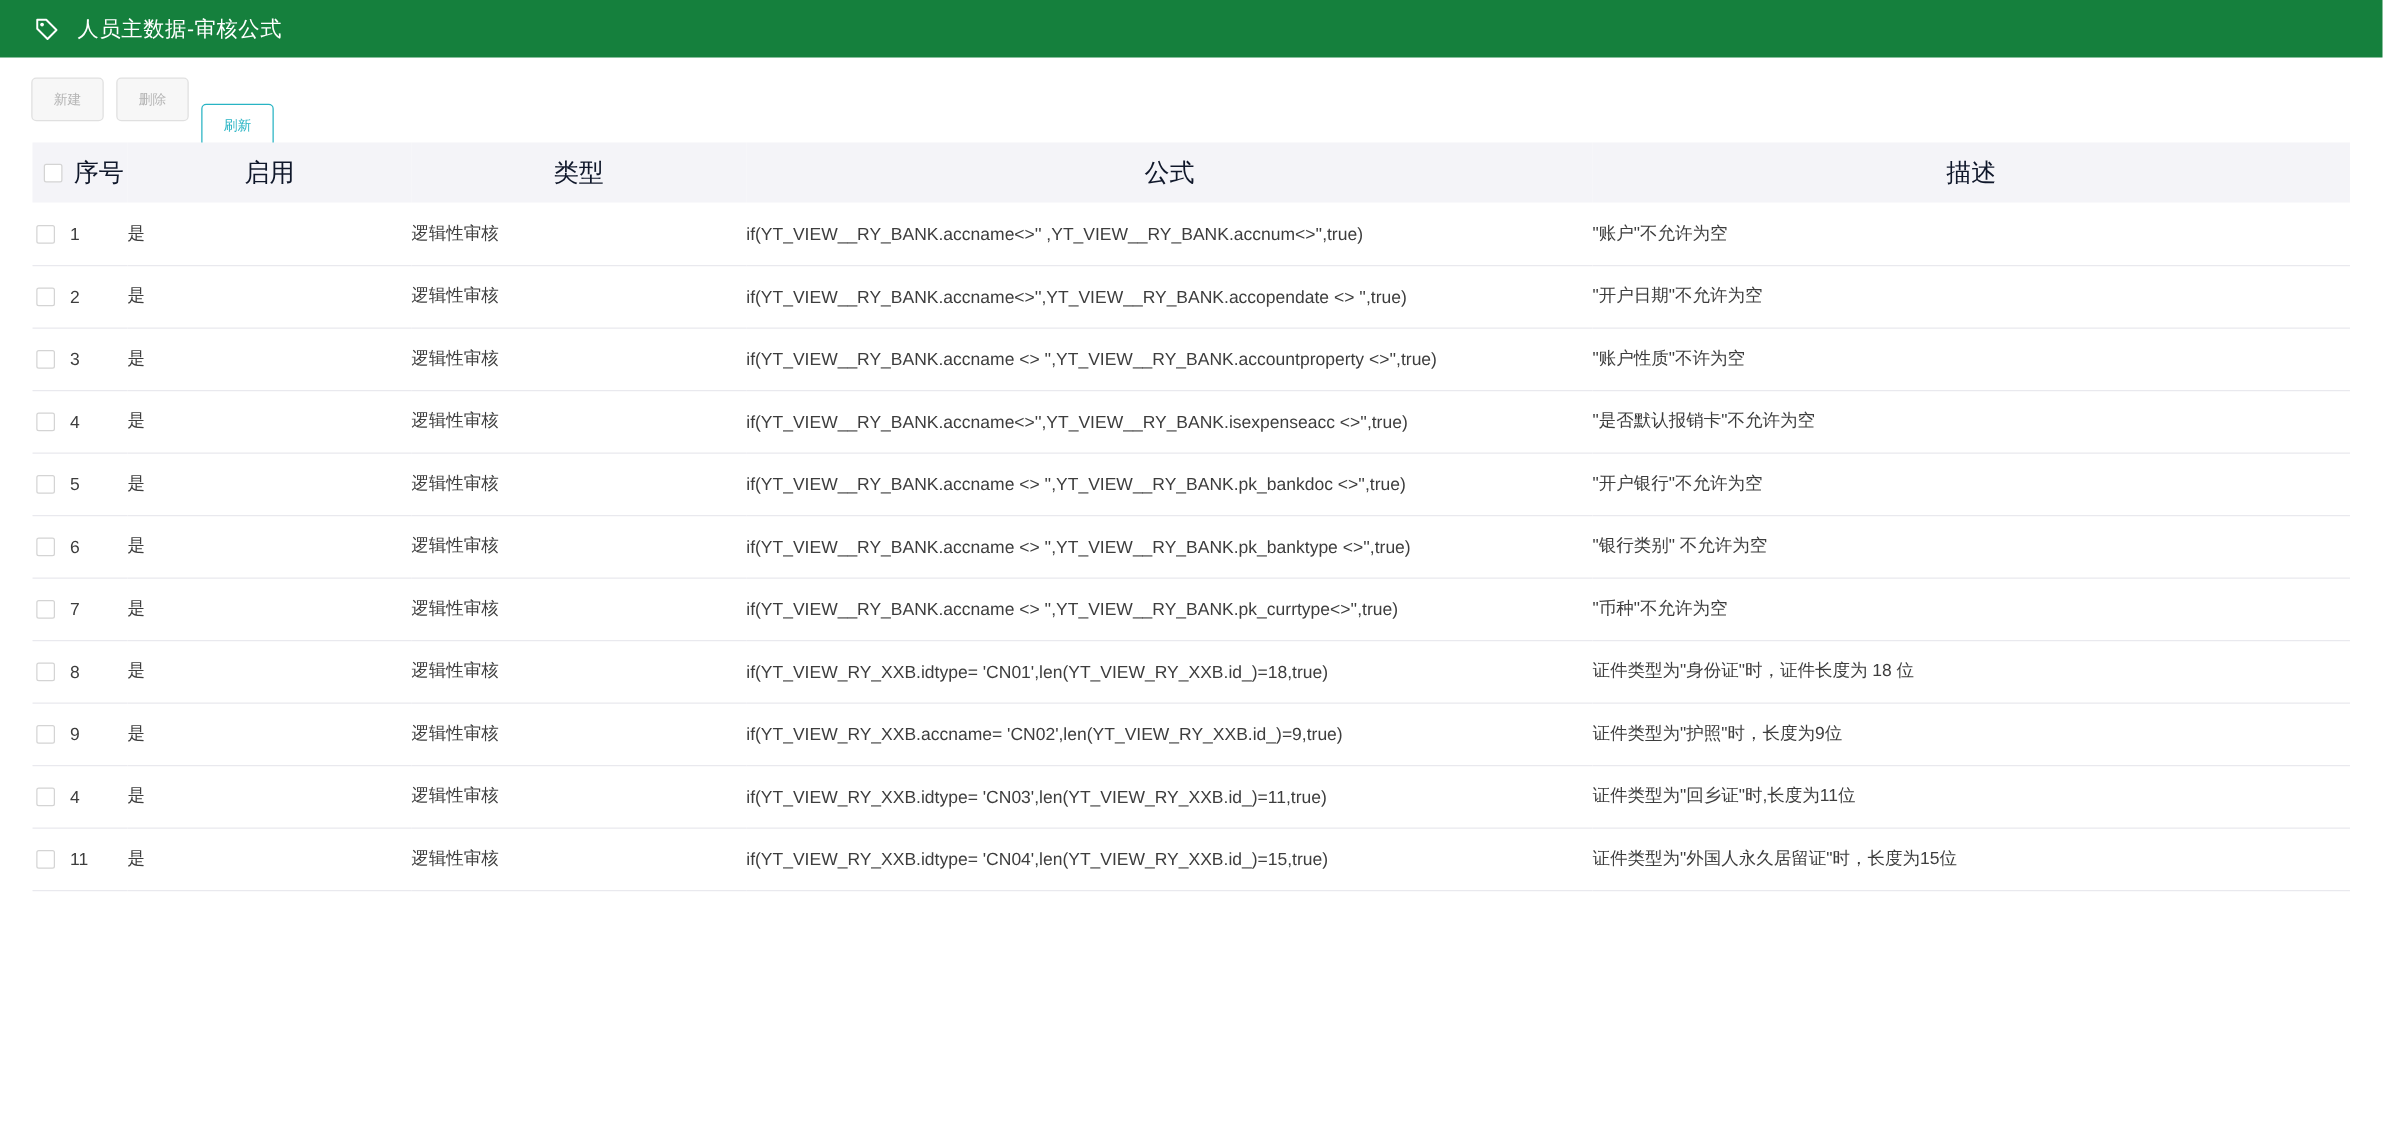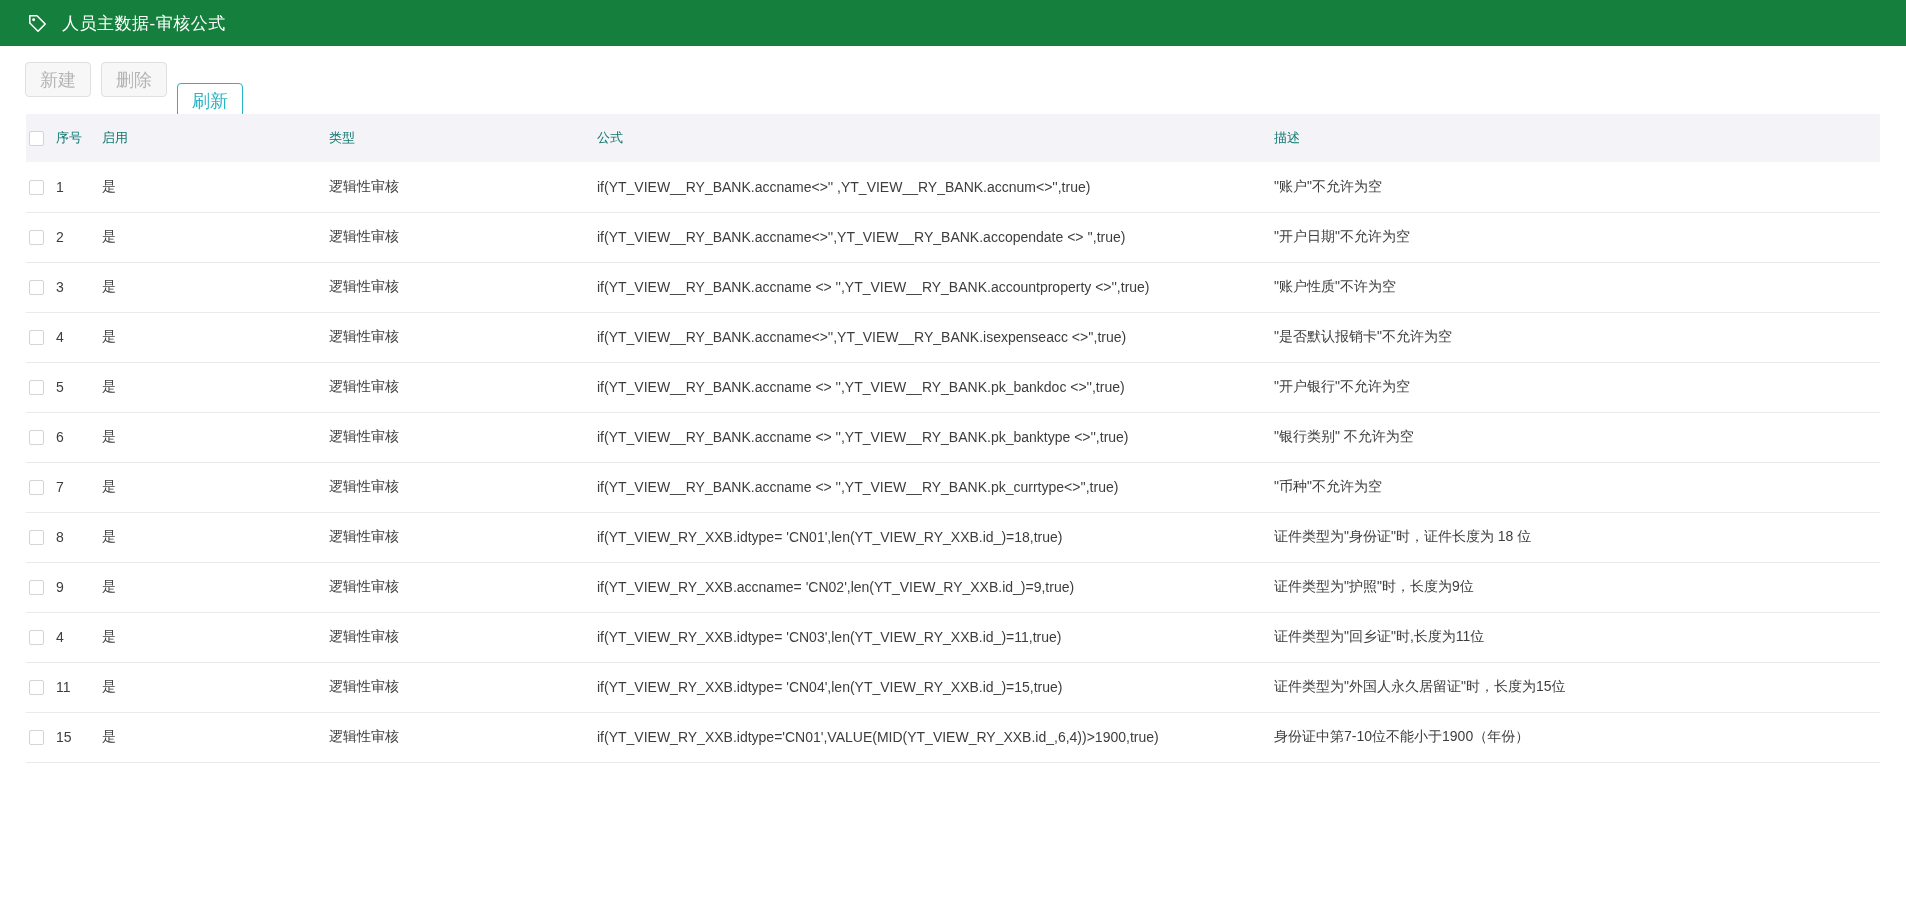--- a/index.html
+++ b/index.html
@@ -8,32 +8,32 @@
 
   
   .topbar { position:absolute; left:0; top:0; width:1906px; height:46px;
     background:#15803d; display:flex; align-items:center; padding-left:27px; }
   .topbar .tag-icon { width:21px; height:21px; margin-right:14px; display:block; }
   .topbar .title { color:#ffffff; font-size:17px; letter-spacing:0.5px; }
 
   
   .toolbar { position:absolute; left:25px; top:62px; height:35px; display:flex; }
   .btn { height:35px; min-width:58px; padding:0 14px; margin-right:10px;
-    font-size:18px; border-radius:4px; display:inline-flex; align-items:center;
+    font-size:11px; border-radius:4px; display:inline-flex; align-items:center;
     justify-content:center; cursor:pointer; }
   .btn.disabled { background:#f7f7f7; border:1px solid #e0e0e0; color:#b5b5b5; cursor:default; }
   .btn.primary-outline { background:#ffffff; border:1px solid #28b4c4; color:#28b4c4;margin-top:21px; }
 
   
   .grid { position:absolute; left:26px; top:114px; width:1854px; }
   table { width:100%; border-collapse:collapse; table-layout:fixed; }
   col.c1{width:30px;} col.c2{width:46px;} col.c3{width:227px;}
   col.c4{width:268px;} col.c5{width:677px;}
-  thead th { height:48px; background:#f4f4f8; color:#0f766e; font-weight:normal;
-    font-size:13px; text-align:left; white-space:nowrap; }
+  thead th { height:48px; background:#f4f4f8; color:#0f172a; font-weight:normal;
+    font-size:20px; text-align:center; white-space:nowrap; }
   tbody td { height:50px; border-bottom:1px solid #e9e9ee; font-size:14px;
     color:#3d3d3d; text-align:left; white-space:nowrap; overflow:hidden; }
   td.c-formula, td.c-desc { text-overflow:clip; }
   .cb { display:inline-block; width:15px; height:15px; background:#fff;
     border:1px solid #d4d4d4; border-radius:2px; vertical-align:middle; cursor:pointer; }
   th.c-check, td.c-check { padding-left:3px; }
 </style>
 </head>
 <body>
 
@@ -153,23 +153,15 @@
           <td class="c-desc">证件类型为"回乡证"时,长度为11位</td>
         </tr>
         <tr>
           <td class="c-check"><span class="cb"></span></td>
           <td class="c-no">11</td>
           <td class="c-enabled">是</td>
           <td class="c-type">逻辑性审核</td>
           <td class="c-formula">if(YT_VIEW_RY_XXB.idtype= 'CN04',len(YT_VIEW_RY_XXB.id_)=15,true)</td>
           <td class="c-desc">证件类型为"外国人永久居留证"时，长度为15位</td>
         </tr>
-        <tr>
-          <td class="c-check"><span class="cb"></span></td>
-          <td class="c-no">15</td>
-          <td class="c-enabled">是</td>
-          <td class="c-type">逻辑性审核</td>
-          <td class="c-formula">if(YT_VIEW_RY_XXB.idtype='CN01',VALUE(MID(YT_VIEW_RY_XXB.id_,6,4))&gt;1900,true)</td>
-          <td class="c-desc">身份证中第7-10位不能小于1900（年份）</td>
-        </tr>
       </tbody>
   </table>
 </div>
 
 </body></html>

